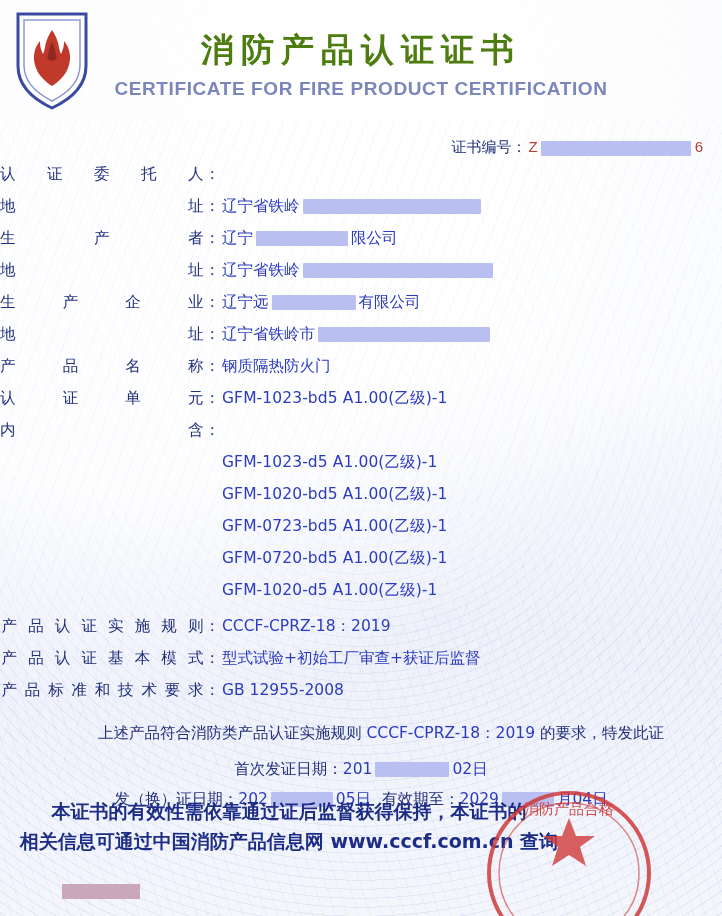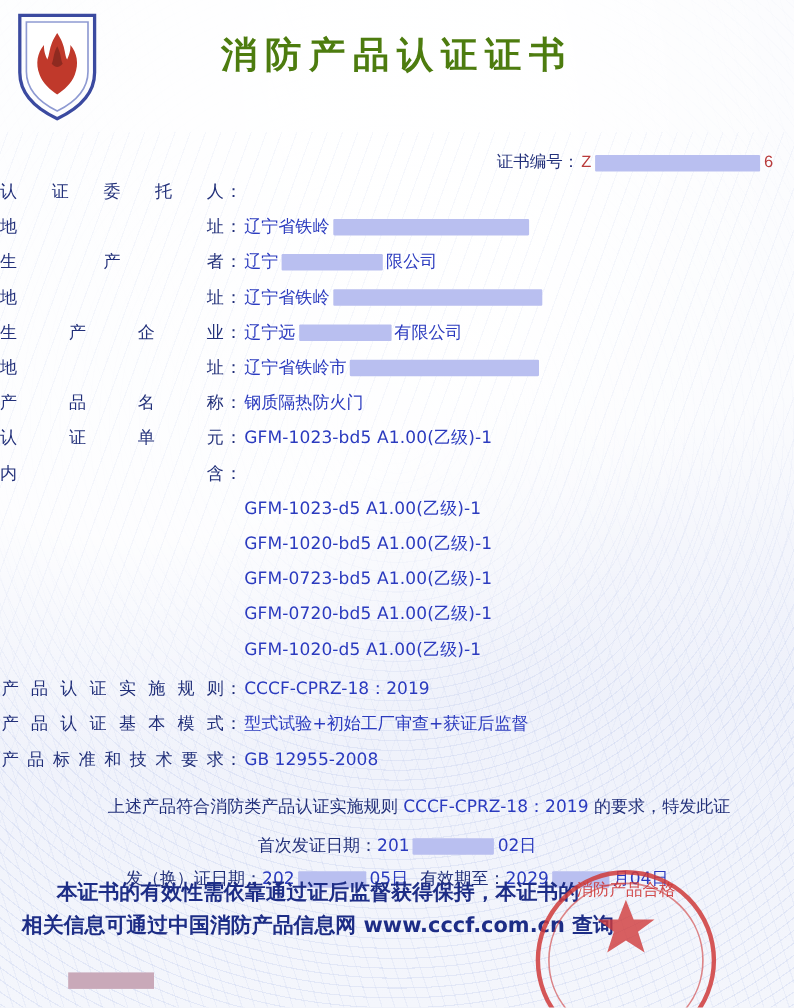--- a/index.html
+++ b/index.html
@@ -121,20 +121,21 @@
   <div class="logo">
     <svg width="84" height="104" viewBox="0 0 84 104">
       <path d="M8 6 L76 6 L76 58 Q76 84 42 100 Q8 84 8 58 Z" fill="none" stroke="#3b4aa0" stroke-width="3"></path>
       <path d="M14 12 L70 12 L70 57 Q70 79 42 93 Q14 79 14 57 Z" fill="#ffffff" stroke="#8e9ad2" stroke-width="1.5"></path>
       <path d="M42 22 C34 34 36 40 33 46 C30 40 30 36 30 33 C24 40 22 50 26 60 C29 68 36 74 42 78 C48 74 55 68 58 60 C62 50 60 40 54 33 C54 36 54 40 51 46 C48 40 50 34 42 22 Z" fill="#c0392b"></path>
       <path d="M42 34 C38 42 39 46 37 50 C41 54 43 54 47 50 C45 46 46 42 42 34 Z" fill="#8e2a20"></path>
     </svg>
   </div>
 
   <div class="title-zh">消防产品认证证书</div>
+  <div class="title-en">CERTIFICATE FOR FIRE PRODUCT CERTIFICATION</div>
 
   <div class="certno">
     <span class="lbl">证书编号：</span><span class="val">Z</span><span class="redact" style="width:150px;height:15px;margin:0 2px;"></span><span class="val">6</span>
   </div>
 
   <div class="rows">
 
     <div class="row">
       <div class="label-wrap">
           <span class="label">认 证 委 托 人</span>

